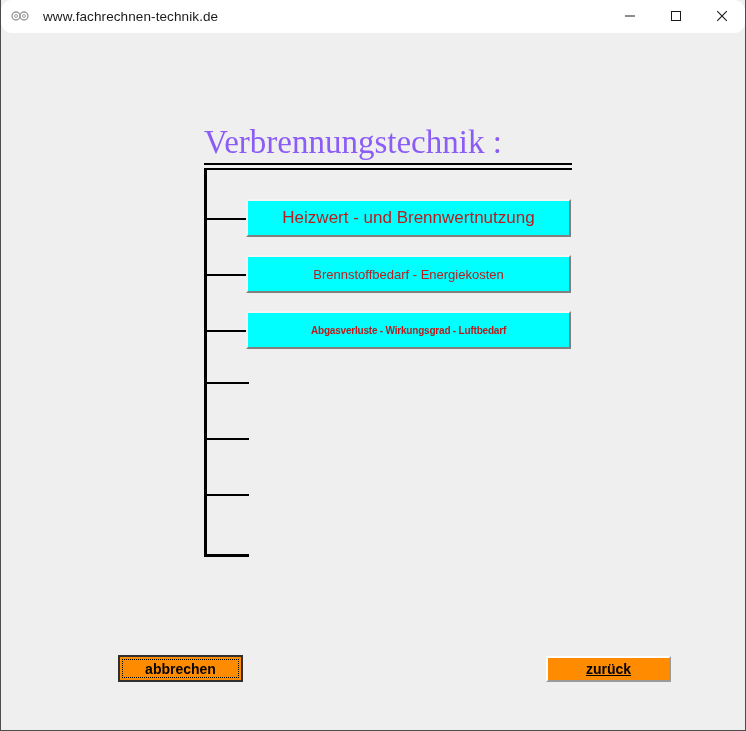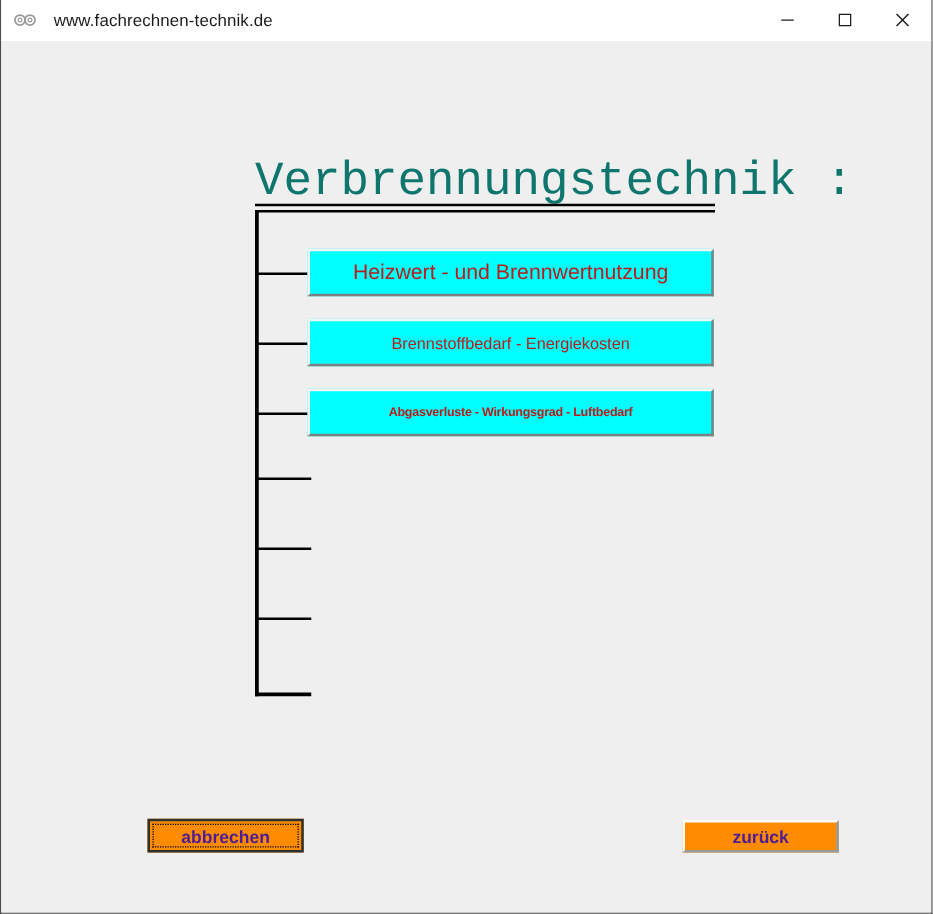--- a/index.html
+++ b/index.html
@@ -30,20 +30,21 @@
     flex-direction: column;
   }
   .titlebar {
     height: 32px;
     min-height: 32px;
     background: #ffffff;
     display: flex;
     align-items: center;
     position: relative;
     border-bottom: 1px solid #ffffff;
+    border-radius: 11px;
   }
   .titlebar-icon {
     width: 26px;
     height: 32px;
     display: flex;
     align-items: center;
     justify-content: center;
     margin-left: 6px;
   }
   .glasses {
@@ -74,24 +75,24 @@
   .client {
     flex: 1 1 auto;
     position: relative;
     background: #efefef;
   }
 
   .page-title {
     position: absolute;
     left: 203px;
     top: 91px;
-    font-size: 38px;
-    color: #0f766e;
+    font-size: 33px;
+    color: #8b5cf6;
     white-space: nowrap;
-    font-family: Liberation Mono, monospace;
+    font-family: Liberation Serif, serif;
     letter-spacing: 0px;
   }
 
   
   .rule-top {
     position: absolute;
     left: 203px;
     top: 130px;
     width: 368px;
     height: 2px;
@@ -152,21 +153,21 @@
   }
   .menu-btn.m1 { top: 166px; font-size: 17px; }
   .menu-btn.m2 { top: 222px; font-size: 13px; }
   .menu-btn.m3 { top: 278px; font-size: 10px; font-weight: bold; letter-spacing: -0.2px; }
   .menu-btn.m4 { top: 501px; font-size: 17px; }
 
   
   .action-btn {
     position: absolute;
     background: #ff8c00;
-    color: #4c1d95;
+    color: #000000;
     font-size: 14px;
     font-weight: bold;
     display: flex;
     align-items: center;
     justify-content: center;
     box-sizing: border-box;
     cursor: pointer;
     padding: 0;
     font-family: "Liberation Sans", sans-serif;
   }
@@ -188,20 +189,21 @@
   }
   .btn-back {
     left: 545px;
     top: 623px;
     width: 125px;
     height: 26px;
     border-top: 2px solid #ffffff;
     border-left: 2px solid #ffffff;
     border-right: 2px solid #9a9a9a;
     border-bottom: 2px solid #9a9a9a;
+    text-decoration: underline;
   }
 </style>
 </head>
 <body>
 
 <div class="window">
 
   <div class="titlebar">
     <div class="titlebar-icon">
       <svg class="glasses" width="18" height="12" viewBox="0 0 18 12" aria-hidden="true">

